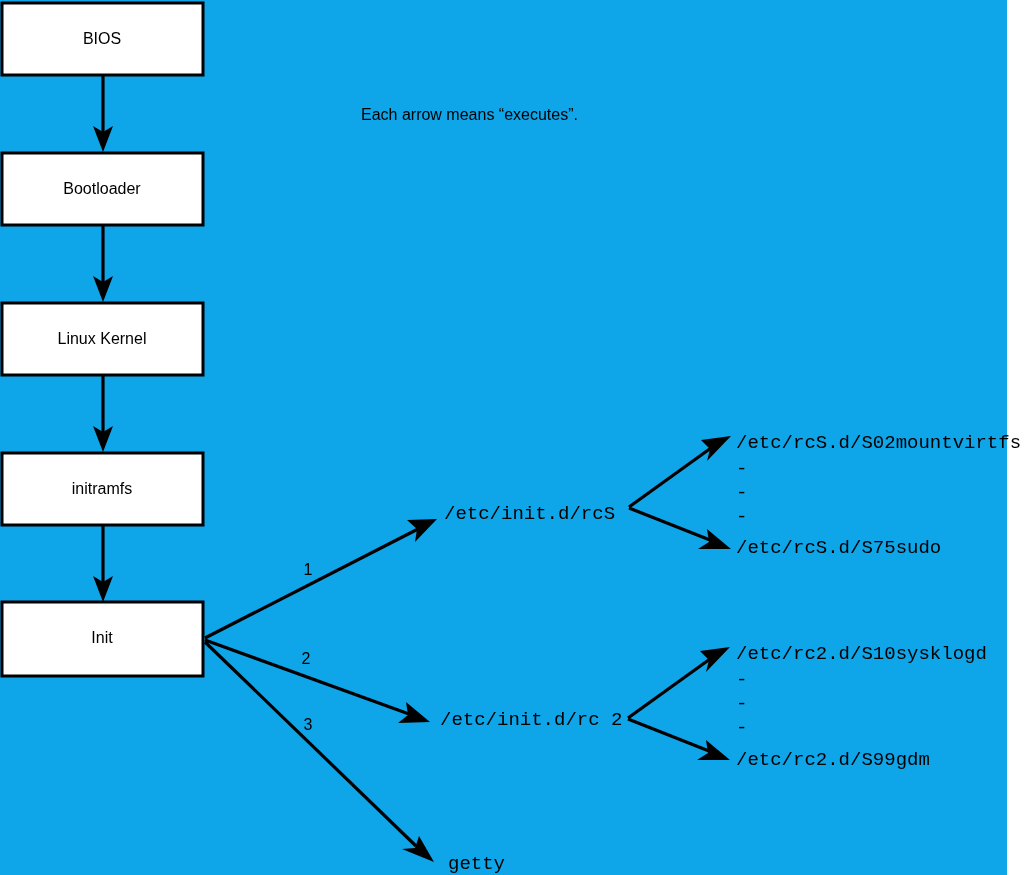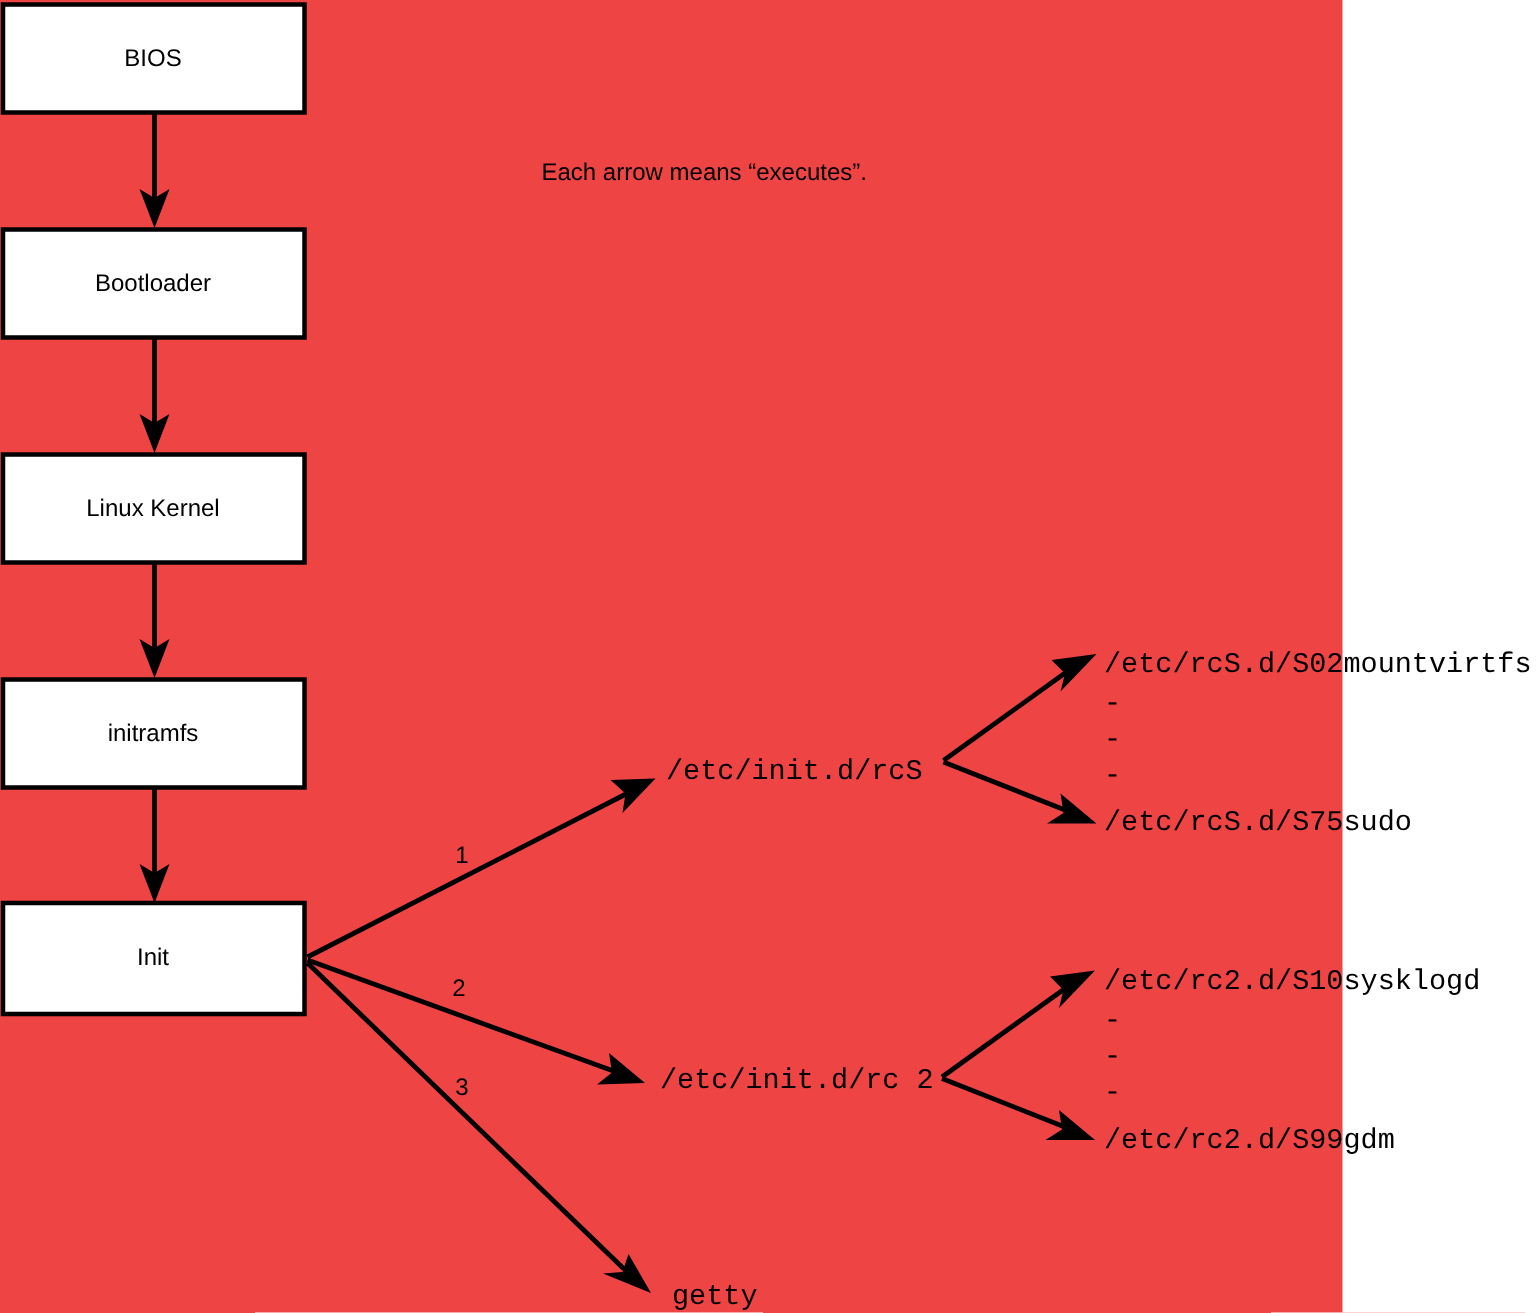--- a/index.html
+++ b/index.html
@@ -9,23 +9,23 @@
     background: #ffffff;
   }
   body {
     width: 1024px;
     height: 875px;
     overflow: hidden;
     font-family: "Liberation Sans", sans-serif;
   }
   #diagram-root {
     position: relative;
-    width: 895px;
+    width: 1007px;
     height: 875px;
-    background: #ef4444;
+    background: #0ea5e9;
     text-align: center;
   }
   svg#boot-diagram {
     display: block;
     width: 1024px;
     height: 875px;
   }
   .stage-box {
     fill: #ffffff;
     stroke: #000000;

